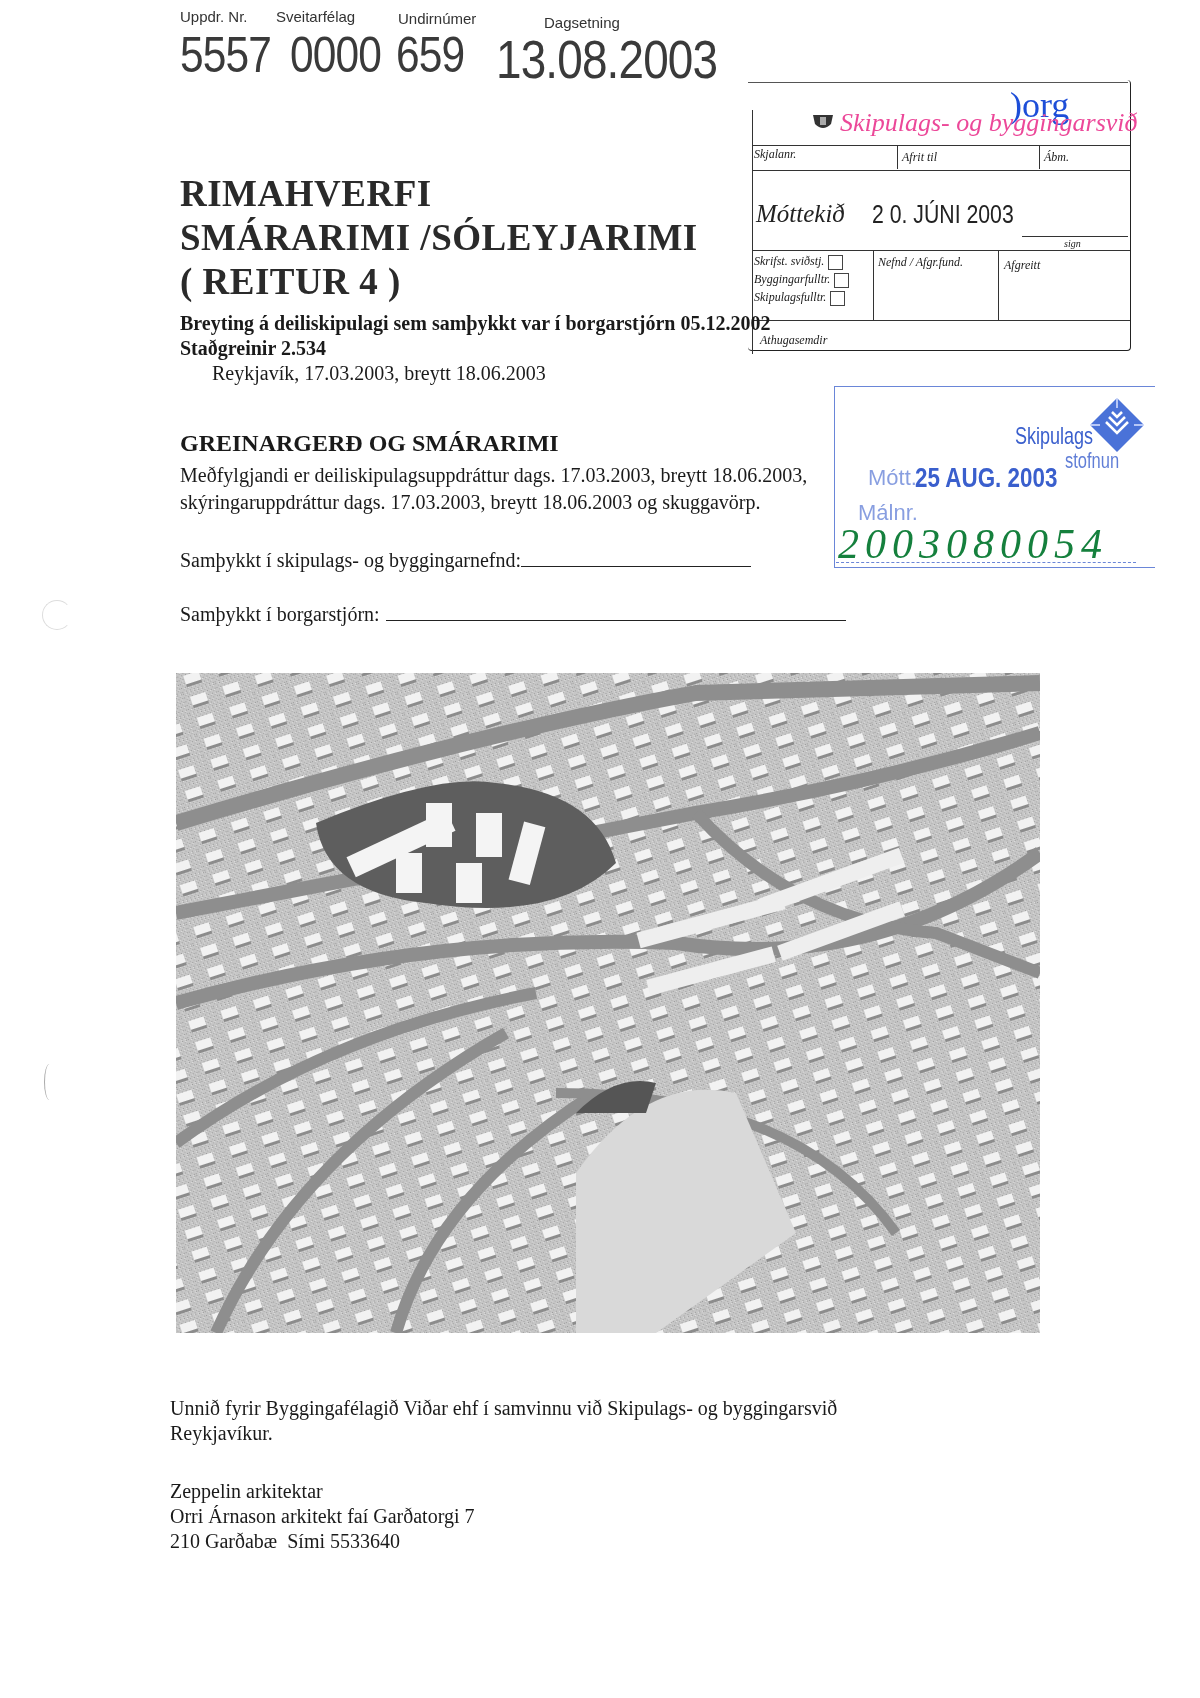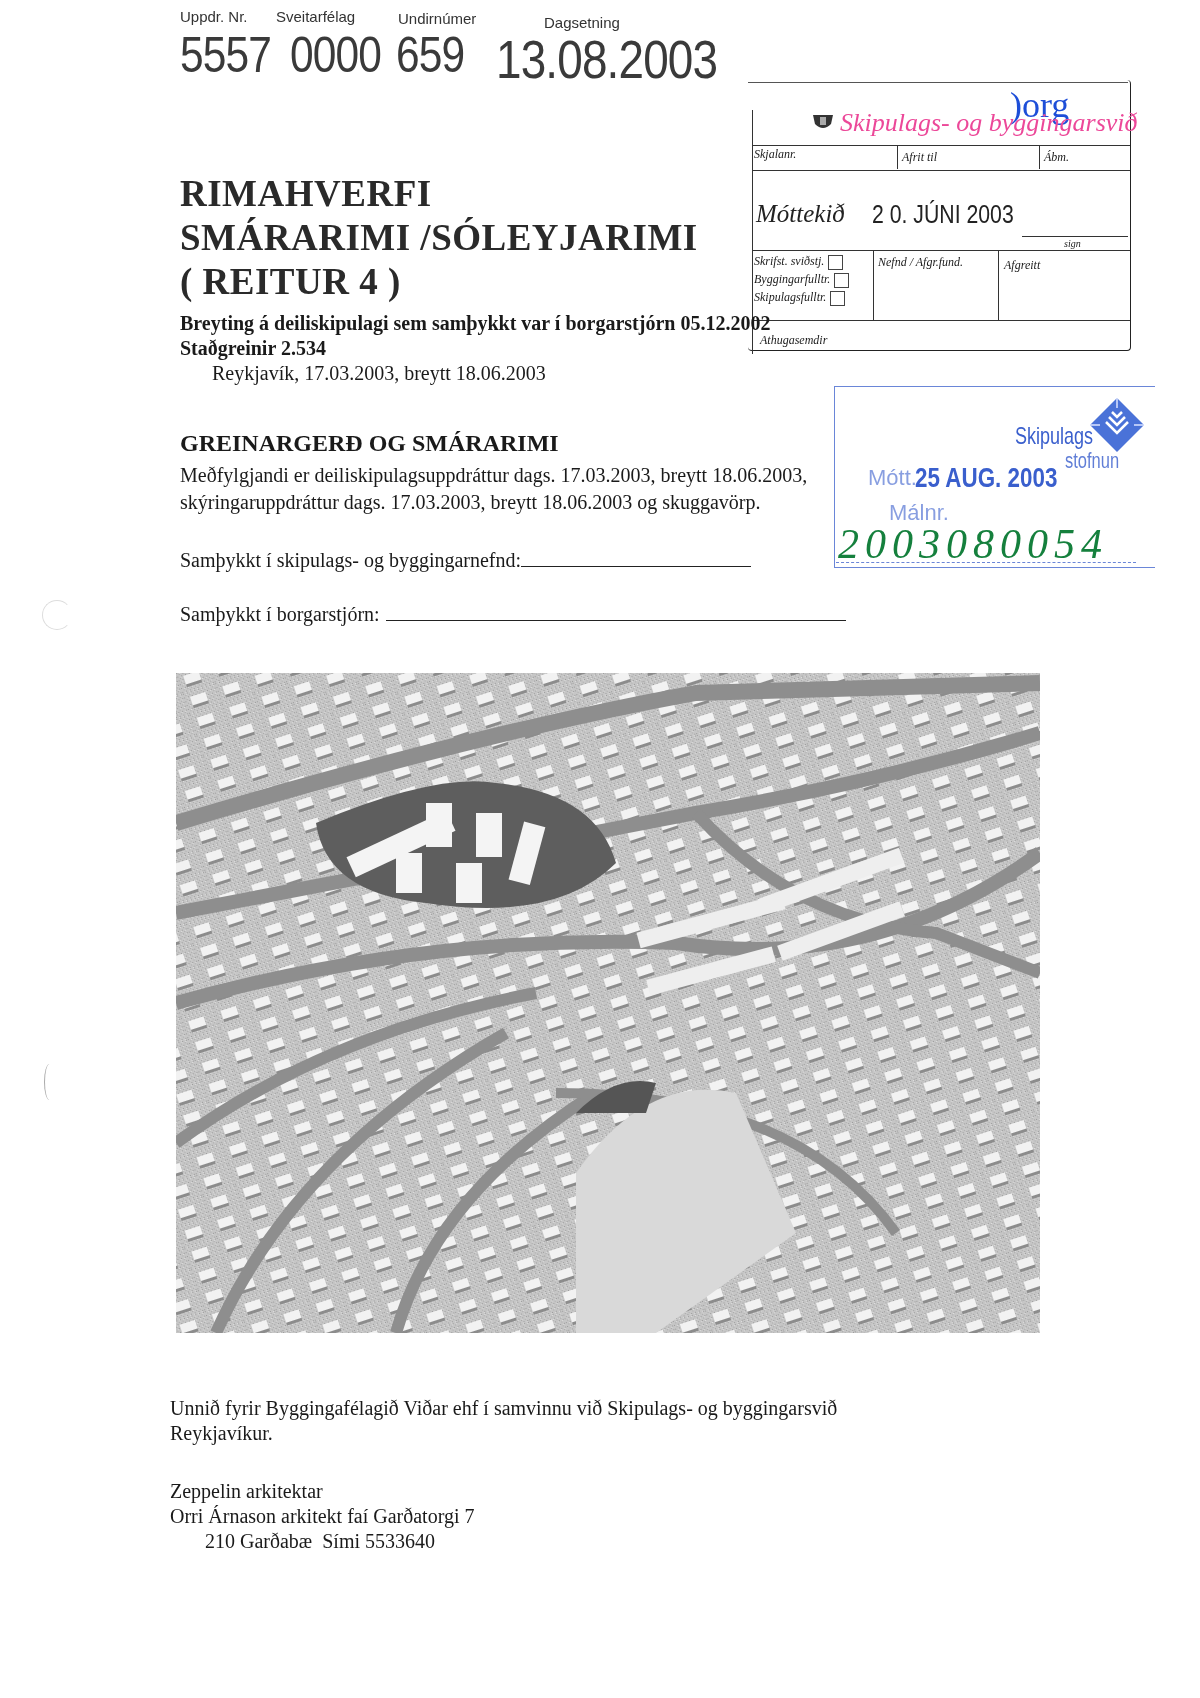--- a/index.html
+++ b/index.html
@@ -82,21 +82,21 @@
 <div class="abs blue" style="left:1065px;top:448px;font-family:'Liberation Sans',sans-serif;font-size:22px;transform:scaleX(0.75);transform-origin:left top;opacity:0.8;">stofnun</div>
 <div class="abs" style="left:1088px;top:396px;width:58px;height:58px;">
   <svg width="58" height="58" viewBox="0 0 58 58">
       <path d="M29 2 L56 29 L29 56 L2 29 Z" fill="#4a72d8"></path>
       <path d="M18 26 L29 37 L40 26 M21 21 L29 29 L37 21 M24 16 L29 21 L34 16" stroke="#fff" stroke-width="2.5" fill="none"></path>
       <path d="M29 2 L29 12 M2 29 L12 29 M56 29 L46 29" stroke="#dbe4ff" stroke-width="1.5"></path>
     </svg>
 </div>
 <div class="abs blue" style="left:868px;top:465px;font-family:'Liberation Sans',sans-serif;font-size:22px;opacity:0.6;">Mótt.</div>
 <div class="abs blue" style="left:915px;top:462px;font-family:'Liberation Sans',sans-serif;font-weight:bold;font-size:28px;transform:scaleX(0.8);transform-origin:left top;">25 AUG. 2003</div>
-<div class="abs blue" style="left:889px;top:500px;font-family:'Liberation Sans',sans-serif;font-size:22px;opacity:0.6;">Málnr.</div>
+<div class="abs blue" style="left:858px;top:500px;font-family:'Liberation Sans',sans-serif;font-size:22px;opacity:0.6;">Málnr.</div>
 <div class="abs blue" style="left:838px;top:520px;font-family:'Liberation Serif',serif;font-style:italic;font-size:42px;letter-spacing:6px;color:#15803d;">2003080054</div>
 <div class="abs" style="left:836px;top:562px;width:300px;border-top:1px dashed #6a86d8;"></div>
 
 <div class="abs h2" style="left:180px;top:430px;">GREINARGERÐ OG SMÁRARIMI</div>
 <div class="abs norm20" style="left:180px;top:463px;white-space:nowrap;">Meðfylgjandi er deiliskipulagsuppdráttur dags. 17.03.2003, breytt 18.06.2003,</div>
 <div class="abs norm20" style="left:180px;top:490px;white-space:nowrap;">skýringaruppdráttur dags. 17.03.2003, breytt 18.06.2003 og skuggavörp.</div>
 
 <div class="abs norm20" style="left:180px;top:548px;white-space:nowrap;">
   <span>Samþykkt í skipulags- og byggingarnefnd:</span><span class="sigline" style="width:230px;height:18px;"></span>
 </div>
@@ -145,16 +145,16 @@
     <rect x="470" y="290" width="130" height="16" fill="#eee" transform="rotate(-15 535 298)"></rect>
     <rect x="580" y="200" width="150" height="16" fill="#eee" transform="rotate(-20 655 208)"></rect>
     <rect x="600" y="250" width="130" height="16" fill="#eee" transform="rotate(-20 665 258)"></rect>
   </svg>
 </div>
 
 <div class="abs norm20" style="left:170px;top:1396px;white-space:nowrap;">Unnið fyrir Byggingafélagið Viðar ehf í samvinnu við Skipulags- og byggingarsvið</div>
 <div class="abs norm20" style="left:170px;top:1421px;">Reykjavíkur.</div>
 <div class="abs norm20" style="left:170px;top:1479px;">Zeppelin arkitektar</div>
 <div class="abs norm20" style="left:170px;top:1504px;">Orri Árnason arkitekt faí Garðatorgi 7</div>
-<div class="abs norm20" style="left:170px;top:1529px;white-space:pre;margin-left:35px;">210 Garðabæ  Sími 5533640</div>
+<div class="abs norm20" style="left:170px;top:1529px;white-space:pre;">210 Garðabæ  Sími 5533640</div>
 
 <div class="abs" style="left:42px;top:600px;width:28px;height:28px;border:1px solid #ddd;border-radius:50%;border-right-color:transparent;"></div>
 <div class="abs" style="left:44px;top:1064px;width:10px;height:36px;border-left:1px solid #aaa;border-radius:50%;"></div>
 
 </body></html>

